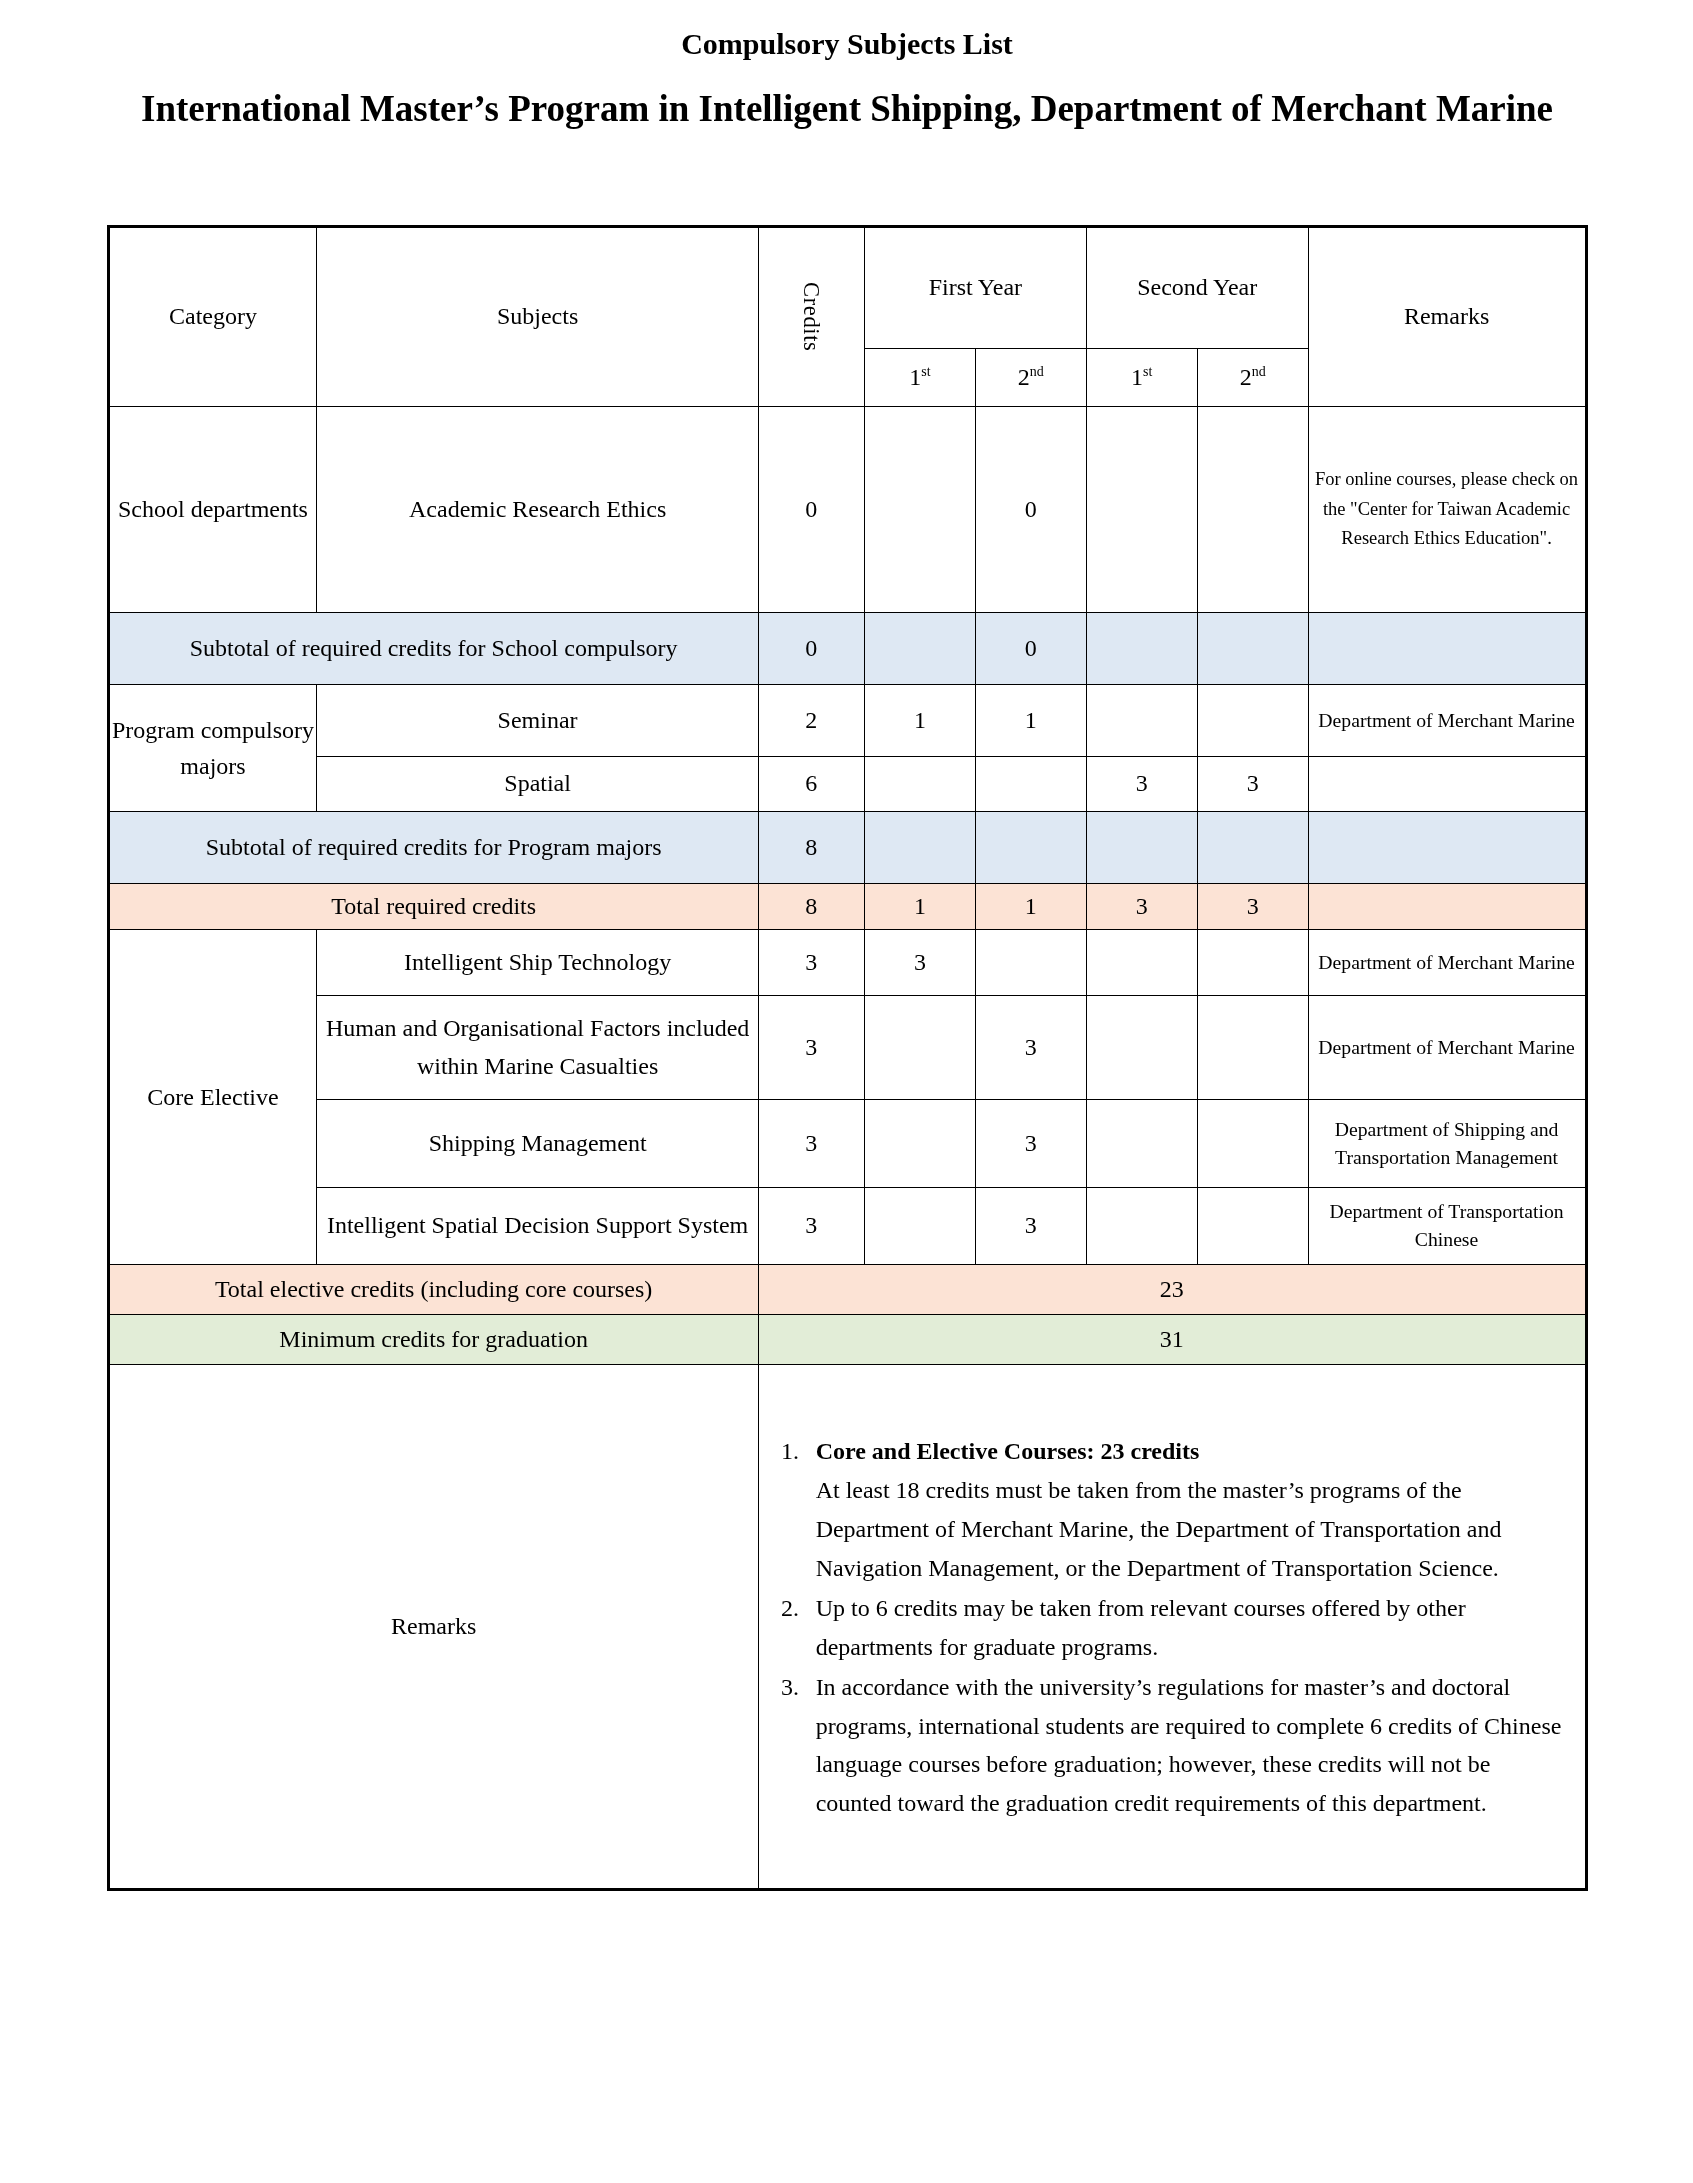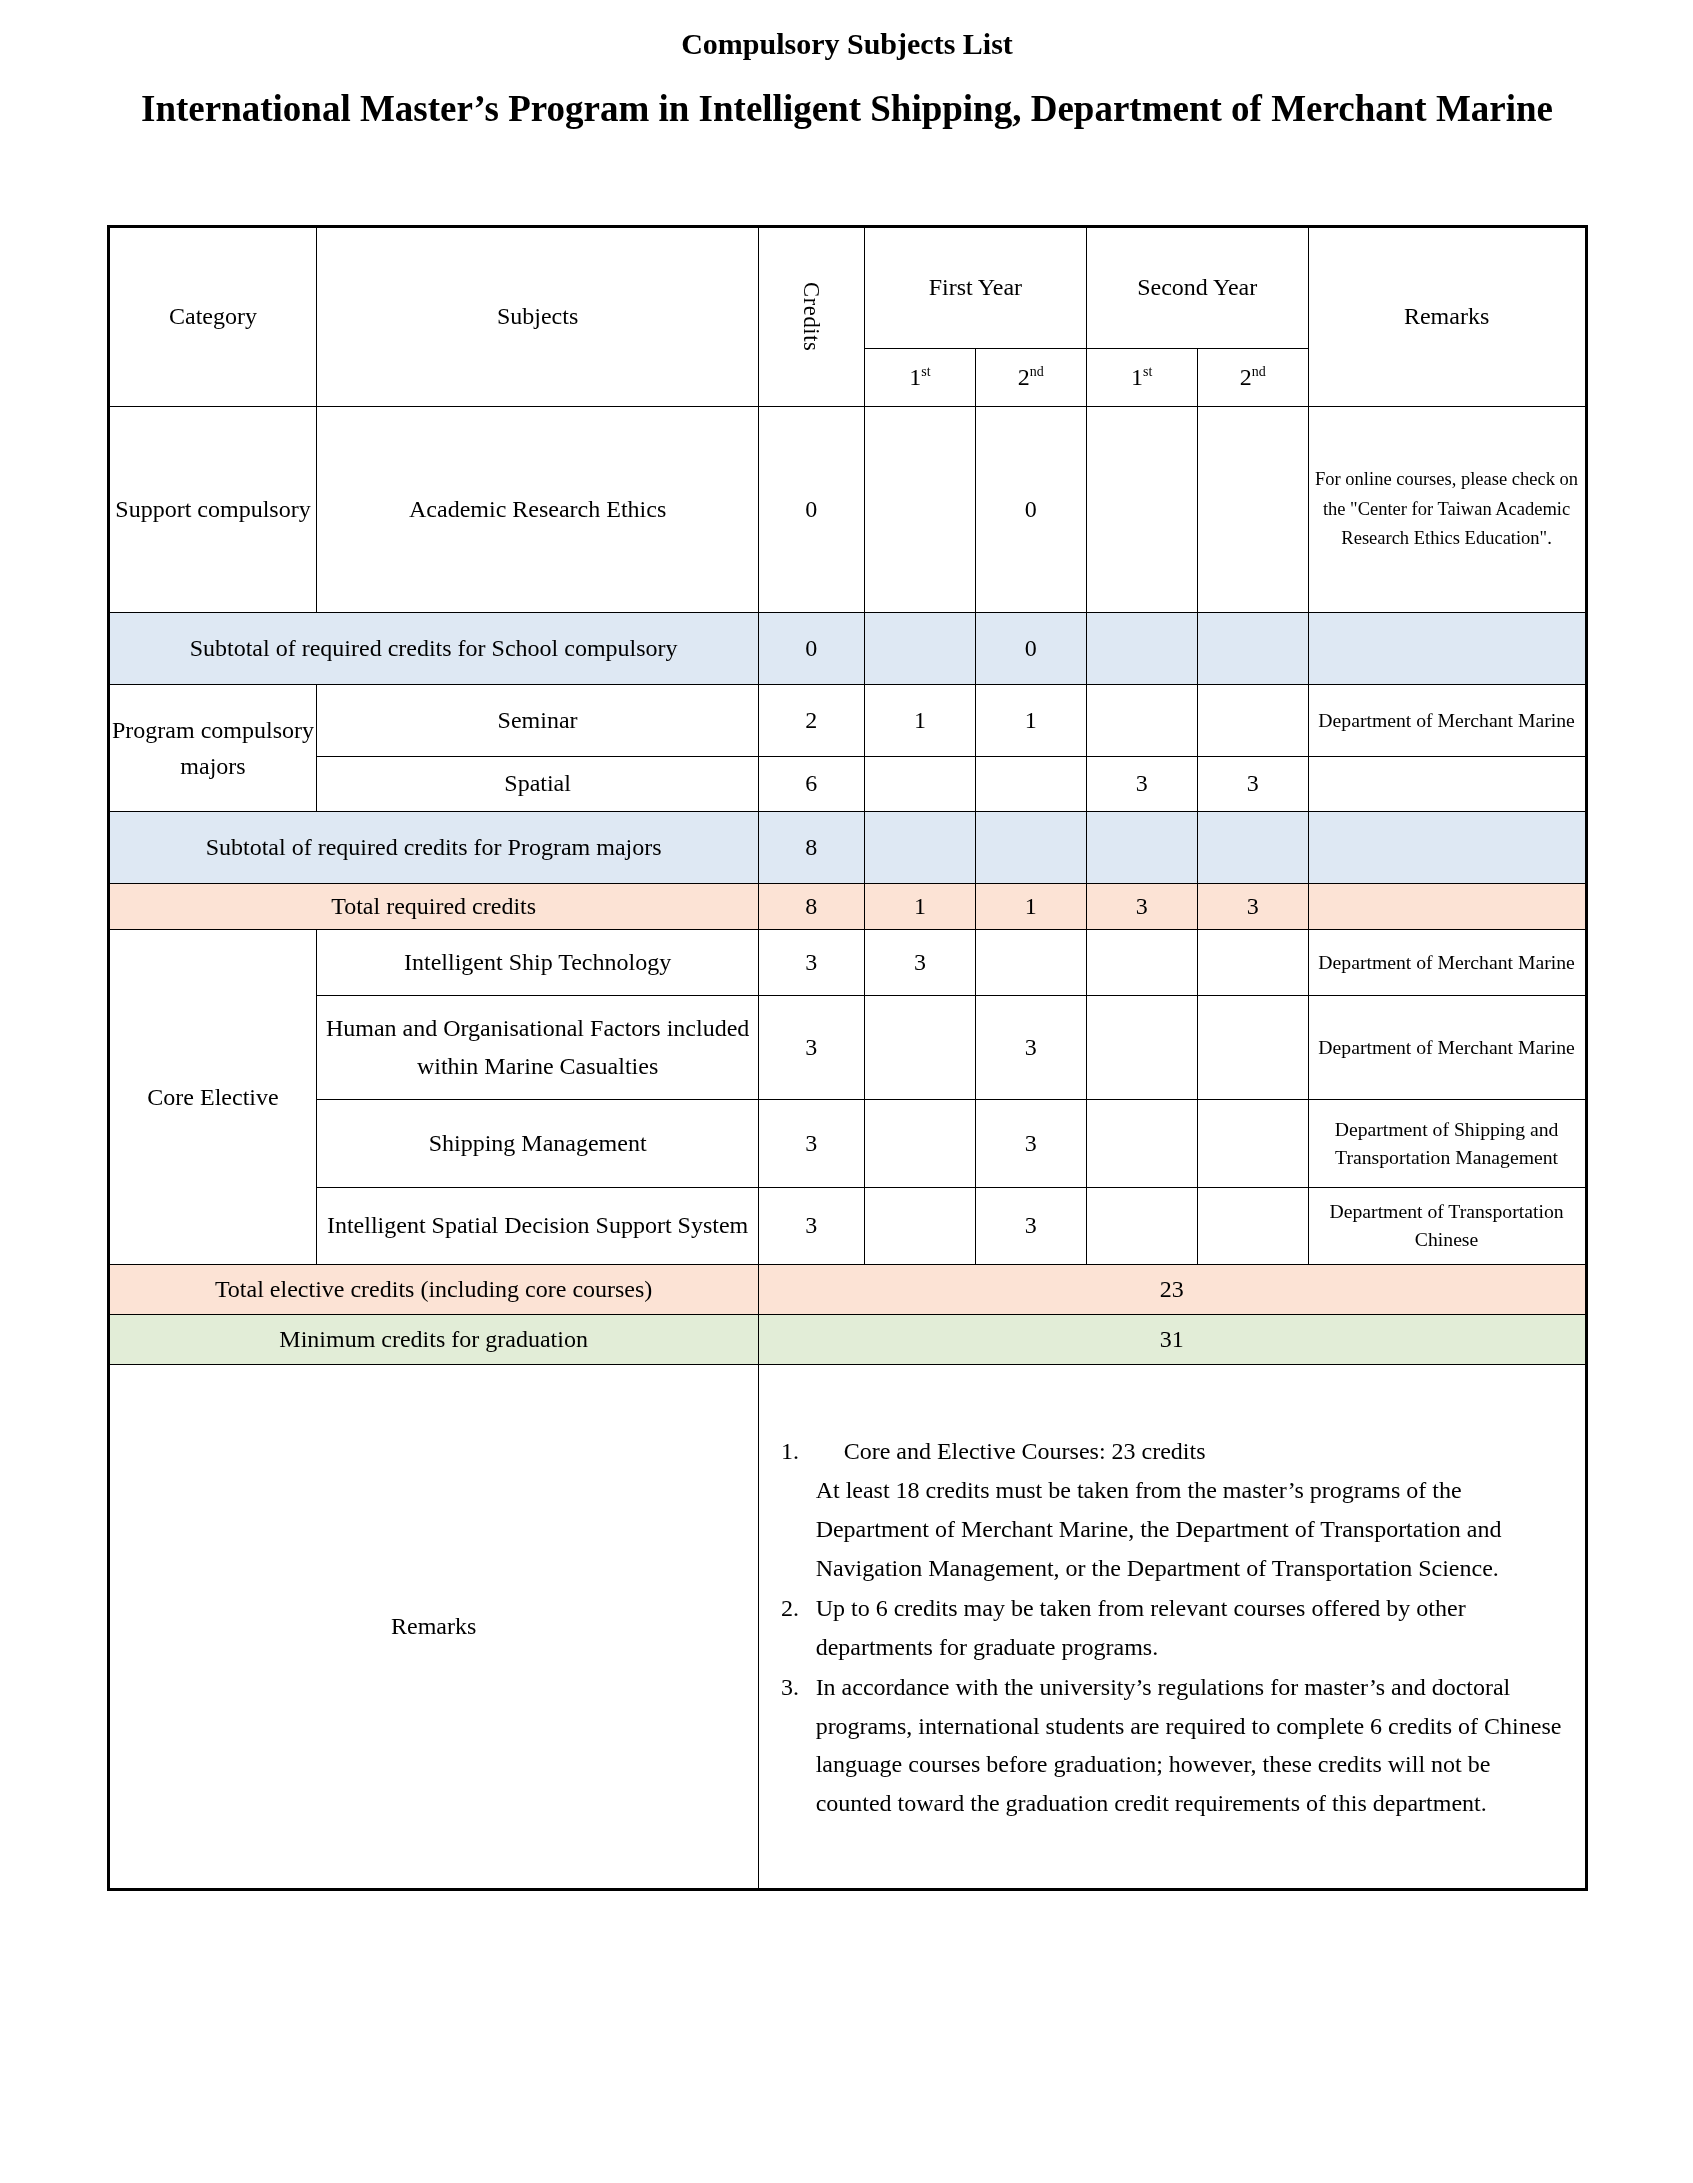--- a/index.html
+++ b/index.html
@@ -139,21 +139,21 @@
   ol.rm {
     margin: 0;
     padding-left: 39px;
     list-style-position: outside;
   }
   ol.rm > li {
     margin-bottom: 1.2px;
     padding-left: 10.7px;
   }
   ol.rm > li::marker { font-size: 24px; }
-  .rm-strong { font-weight: normal; margin-left: 28px; }
+  .rm-strong { font-weight: bold; }
   .rm-sub { display: block; }
 
   .lbl-remarks-left {
     font-size: 24px;
   }
 
   .num { font-size: 24px; }
   .txt { font-size: 24px; }
   .txt-cat { font-size: 24px; line-height: 1.5; }
 </style>
@@ -213,21 +213,21 @@
         <td>
           <span class="txt">1</span><span class="sup">st</span>
         </td>
         <td>
           <span class="txt">2</span><span class="sup">nd</span>
         </td>
       </tr>
 
       <tr class="h-ethics">
         <td>
-          <span class="txt-cat">Support compulsory</span>
+          <span class="txt-cat">School departments</span>
         </td>
         <td>
           <span class="txt">Academic Research Ethics</span>
         </td>
         <td>
           <span class="num">0</span>
         </td>
         <td>
           <span class="num"></span>
         </td>

